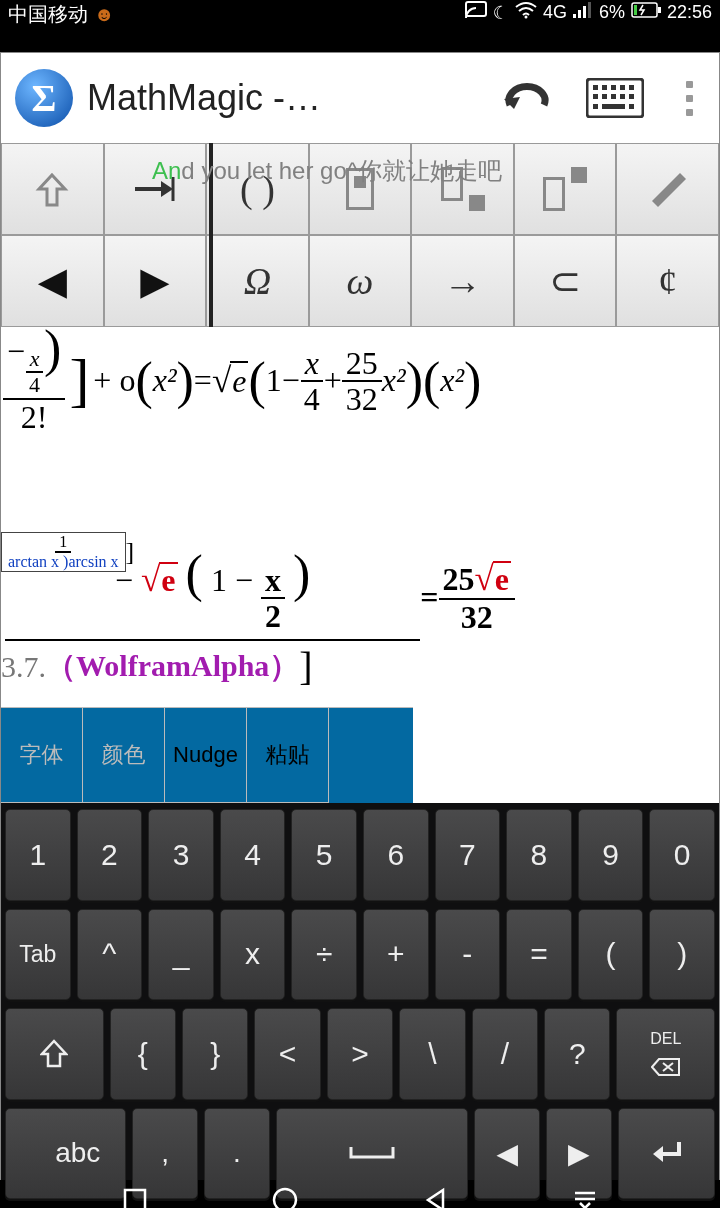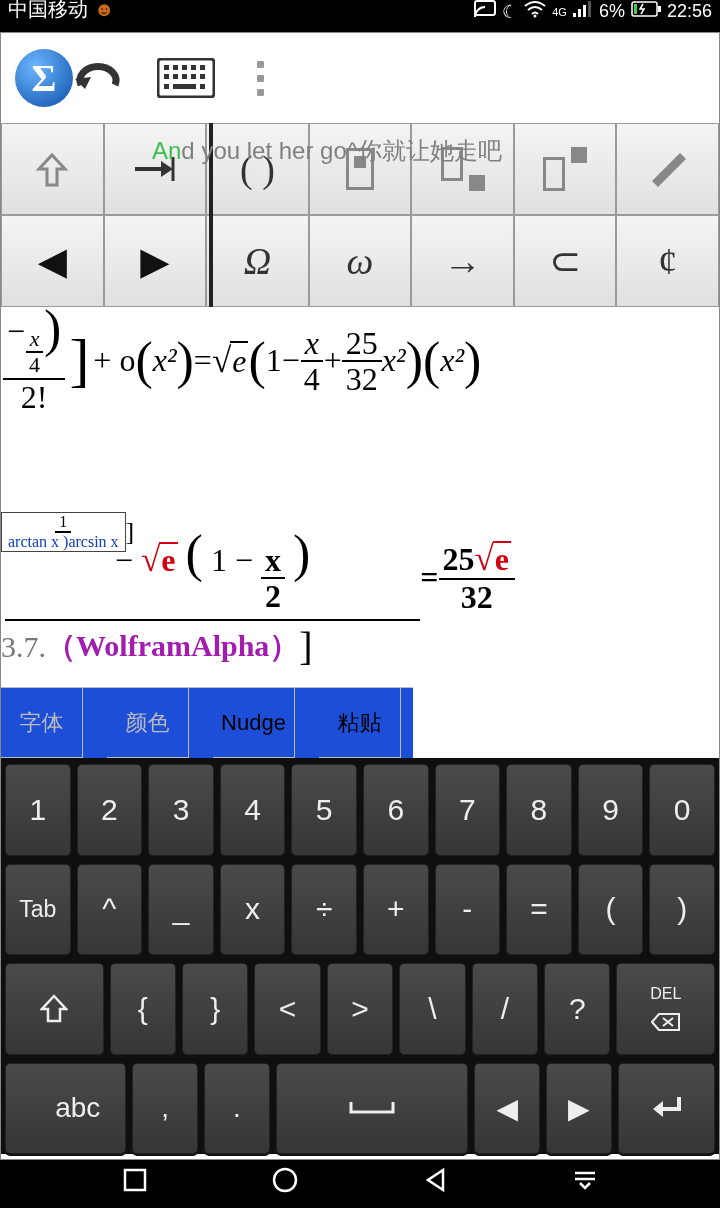--- a/index.html
+++ b/index.html
@@ -1,18 +1,18 @@
 <!DOCTYPE html>
 <html><head>
 <meta charset="utf-8">
 <style>
   * { margin: 0; padding: 0; box-sizing: border-box; }
   html, body { width: 720px; height: 1208px; font-family: sans-serif; background: #000; overflow: hidden; }
   
-  .status-bar { height: 32px; background: #000; color: #fff; display: flex; align-items: flex-end; padding: 9px 8px; font-size: 20px; }
+  .status-bar { height: 52px; background: #000; color: #fff; display: flex; align-items: flex-start; padding: 1px 8px; font-size: 20px; }
   .status-left { flex: 1; }
   .status-right { display: flex; align-items: center; gap: 6px; font-size: 18px; }
   .status-icon { display: inline-block; }
   
   .app-chrome { background: #fff; height: 1128px; border: 1px solid #888; }
   
   .title-bar { height: 90px; display: flex; align-items: center; padding: 0 14px; background: #fff; position: relative; }
   .logo { width: 58px; height: 58px; border-radius: 50%; background: radial-gradient(circle at 35% 30%, #6db6ff, #0a4da8); display: flex; align-items: center; justify-content: center; color: #fff; font-weight: bold; font-size: 38px; font-family: serif; }
   .app-title { font-size: 36px; margin-left: 14px; color: #222; flex: 1; white-space: nowrap; overflow: hidden; text-overflow: ellipsis; }
   .title-icons { display: flex; gap: 34px; align-items: center; margin-right: 4px; }
@@ -40,21 +40,21 @@
   .sqrt > span { border-top: 2px solid currentColor; padding: 0 2px; }
   .it { font-style: italic; }
   
   .eq2 { top: 205px; left: 0; font-size: 20px; }
   .blue { color: #1040c0; font-weight: normal; }
   .eq3 { top: 222px; left: 0; font-size: 32px; }
   .red { color: #d00010; font-weight: bold; }
   .eq4 { top: 316px; left: 0; font-size: 30px; }
   .magenta { color: #a21caf; font-weight: bold; }
   
-  .context-menu { height: 71px; display: flex; border-top: 1px solid #bbb; width: 412px; background:#1d4ed8;gap:24px;}
+  .context-menu { height: 96px; display: flex; border-top: 1px solid #bbb; width: 412px; background:#0369a1;}
   .cm-item { width: 82px; border-right: 1px solid #bbb; border-bottom: 1px solid #bbb; display: flex; align-items: center; justify-content: center; font-size: 22px; }
   .cm-disabled { color: #bbb; }
   .cm-item:nth-child(5){ width: 84px;}
   .cm-pad { flex:1; background:#fff;}
   
   .keyboard { background: #0f0f10; height: 396px; padding: 6px 4px 0 4px; display: flex; flex-direction: column; gap: 8px; }
   .kb-row { display: flex; gap: 6px; flex: 1; }
   .key { flex: 1; background: linear-gradient(#4a4a4b, #363637); border: 1px solid #222; border-radius: 5px; color: #eee; display: flex; align-items: center; justify-content: center; font-size: 30px; box-shadow: 0 2px 0 #111; }
   .key-tab { flex: 1; font-size: 23px;}
   .key-shift { flex: 1.5; }
@@ -82,21 +82,21 @@
           <path d="M1 17 A10 10 0 0 1 11 7" fill="none" stroke="#fff" stroke-width="2"></path>
         </svg>
     </span>
     <span class="status-icon">☾</span>
     <span class="status-icon">
       <svg width="22" height="18" viewBox="0 0 22 18">
           <path d="M1 6 Q11 -2 21 6 M4 10 Q11 4 18 10 M8 14 Q11 11 14 14" fill="none" stroke="#fff" stroke-width="2"></path>
           <circle cx="11" cy="16" r="1.5" fill="#fff"></circle>
         </svg>
     </span>
-    <span style="font-size:11px;">4G</span>
+    <span style="font-size:18px;">4G</span>
     <span class="status-icon">
       <svg width="20" height="16" viewBox="0 0 20 16">
           <rect x="0" y="12" width="3" height="4" fill="#fff"></rect>
           <rect x="5" y="8" width="3" height="8" fill="#fff"></rect>
           <rect x="10" y="4" width="3" height="12" fill="#fff"></rect>
           <rect x="15" y="0" width="3" height="16" fill="#555"></rect>
         </svg>
     </span>
     <span>6%</span>
     <span class="status-icon">
@@ -109,20 +109,21 @@
     </span>
     <span>22:56</span>
   </div>
 </div>
 
 <div class="app-chrome">
   <div class="title-bar">
     <div class="logo">
         <span>Σ</span>
       </div>
+    <div class="app-title">MathMagic  -…</div>
     <div class="title-icons">
       <span class="undo-icon">
         <svg width="50" height="38" viewBox="0 0 50 38">
             <path d="M8 26 A18 14 0 1 1 42 26" fill="none" stroke="#333" stroke-width="7"></path>
             <path d="M2 20 L12 30 L18 18 Z" fill="#333"></path>
           </svg>
       </span>
       <span class="kbd-icon">
         <svg width="58" height="40" viewBox="0 0 58 40">
             <rect x="1" y="1" width="56" height="38" rx="3" fill="none" stroke="#333" stroke-width="3"></rect>

